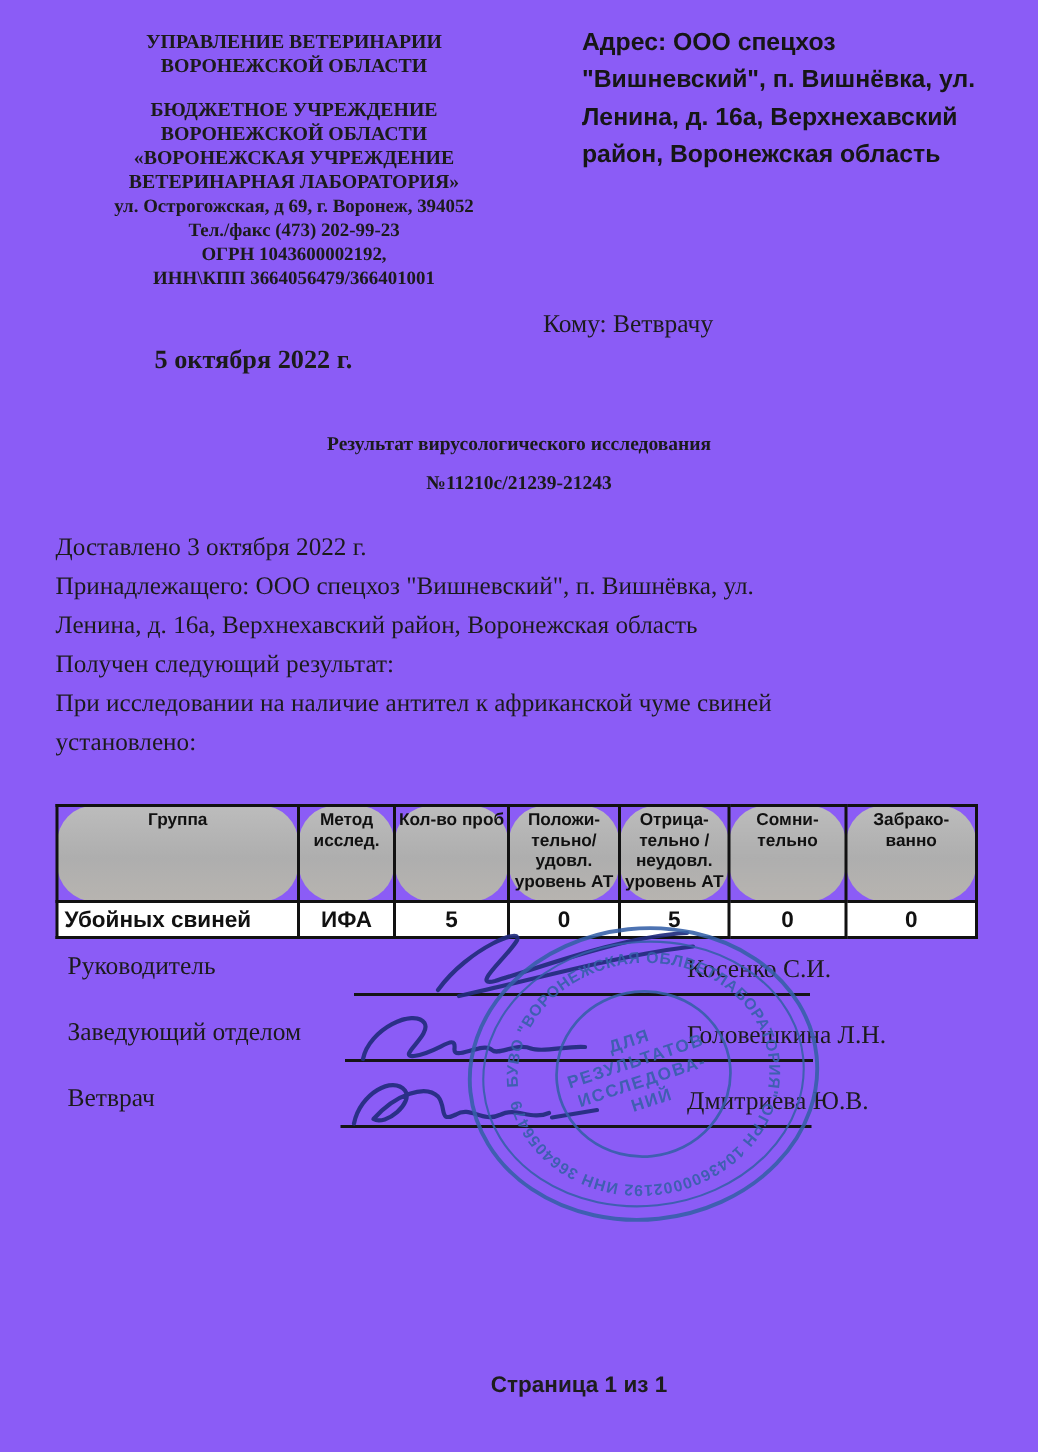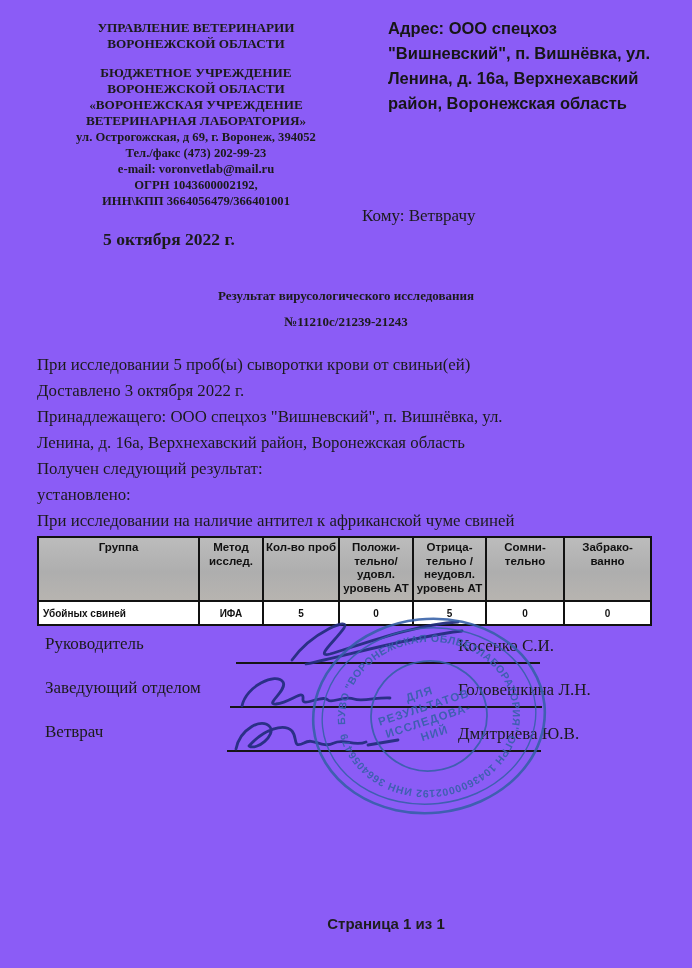--- a/index.html
+++ b/index.html
@@ -36,25 +36,25 @@
   .results-table {
     position:absolute; left:37px; top:536px;
     border-collapse:collapse; table-layout:fixed;
     font-family:"Liberation Sans", sans-serif; color:#111;
   }
   .results-table th, .results-table td { border:2px solid #111; }
   .results-table th {
     background:#b3b3b3;
     background-image:linear-gradient(180deg,#bcbcbc 0%,#aeaeae 55%,#b7b4b0 100%);
     font-size:11.5px; line-height:13.5px; font-weight:bold;
-    vertical-align:top; padding:3px 1px 2px; text-align:center; white-space:pre-line;
+    vertical-align:top; padding:3px 1px 2px; text-align:center; white-space:pre-line;border-radius:25px;
   }
   .results-table thead tr { height:64px; }
   .results-table tbody tr { height:24px; }
-  .results-table td { font-size:10px; font-weight:bold; text-align:center; background:#fff; padding:1px 2px; }
+  .results-table td { font-size:15px; font-weight:bold; text-align:center; background:#fff; padding:1px 2px; }
   .results-table td.cell-left { text-align:left; padding-left:4px; }
   
   .sig-role { position:absolute; left:45px; font-size:17px; }
   .sig-name { position:absolute; left:458px; font-size:17px; }
   .sig-line { position:absolute; border-bottom:2px solid #151515; height:0; }
   .ink-overlay { position:absolute; left:220px; top:608px; width:360px; height:225px; pointer-events:none; }
   
   .foot-note {
     position:absolute; left:0; top:777px; width:692px; text-align:center;
     font-weight:bold; font-size:13.2px;
@@ -73,21 +73,20 @@
     <div>УПРАВЛЕНИЕ ВЕТЕРИНАРИИ</div>
     <div>ВОРОНЕЖСКОЙ ОБЛАСТИ</div>
     <div class="lh-group-gap"></div>
     <div>БЮДЖЕТНОЕ УЧРЕЖДЕНИЕ</div>
     <div>ВОРОНЕЖСКОЙ ОБЛАСТИ</div>
     <div>«ВОРОНЕЖСКАЯ УЧРЕЖДЕНИЕ</div>
     <div>ВЕТЕРИНАРНАЯ ЛАБОРАТОРИЯ»</div>
     <div class="lh-contact">
       <div>ул. Острогожская, д 69, г. Воронеж, 394052</div>
       <div>Тел./факс  (473) 202-99-23</div>
-      <div>e-mail:  voronvetlab@mail.ru</div>
       <div>ОГРН 1043600002192,</div>
       <div>ИНН\КПП 3664056479/366401001</div>
     </div>
   </div>
 
   <div class="lh-right">
     <div>Адрес: ООО спецхоз</div>
     <div>"Вишневский", п. Вишнёвка, ул.</div>
     <div>Ленина, д. 16а, Верхнехавский</div>
     <div>район, Воронежская область</div>
@@ -95,27 +94,26 @@
 
   <div class="kому">Кому: Ветврачу</div>
   <div class="doc-date">5 октября 2022 г.</div>
 
   <div class="doc-title">
     <div>Результат вирусологического исследования</div>
     <div>№11210с/21239-21243</div>
   </div>
 
   <div class="doc-body">
-    <div>При исследовании 5 проб(ы) сыворотки крови от свиньи(ей)</div>
     <div>Доставлено 3 октября 2022 г.</div>
     <div>Принадлежащего: ООО спецхоз "Вишневский", п. Вишнёвка, ул.</div>
     <div>Ленина, д. 16а, Верхнехавский район, Воронежская область</div>
     <div>Получен следующий результат:</div>
+    <div>При исследовании на наличие антител к африканской чуме свиней</div>
     <div>установлено:</div>
-    <div>При исследовании на наличие антител к африканской чуме свиней</div>
   </div>
 
   <table class="results-table">
     <colgroup>
       <col style="width:161px">
         <col style="width:64px">
         <col style="width:76px">
       <col style="width:74px">
         <col style="width:73px">
         <col style="width:78px">

